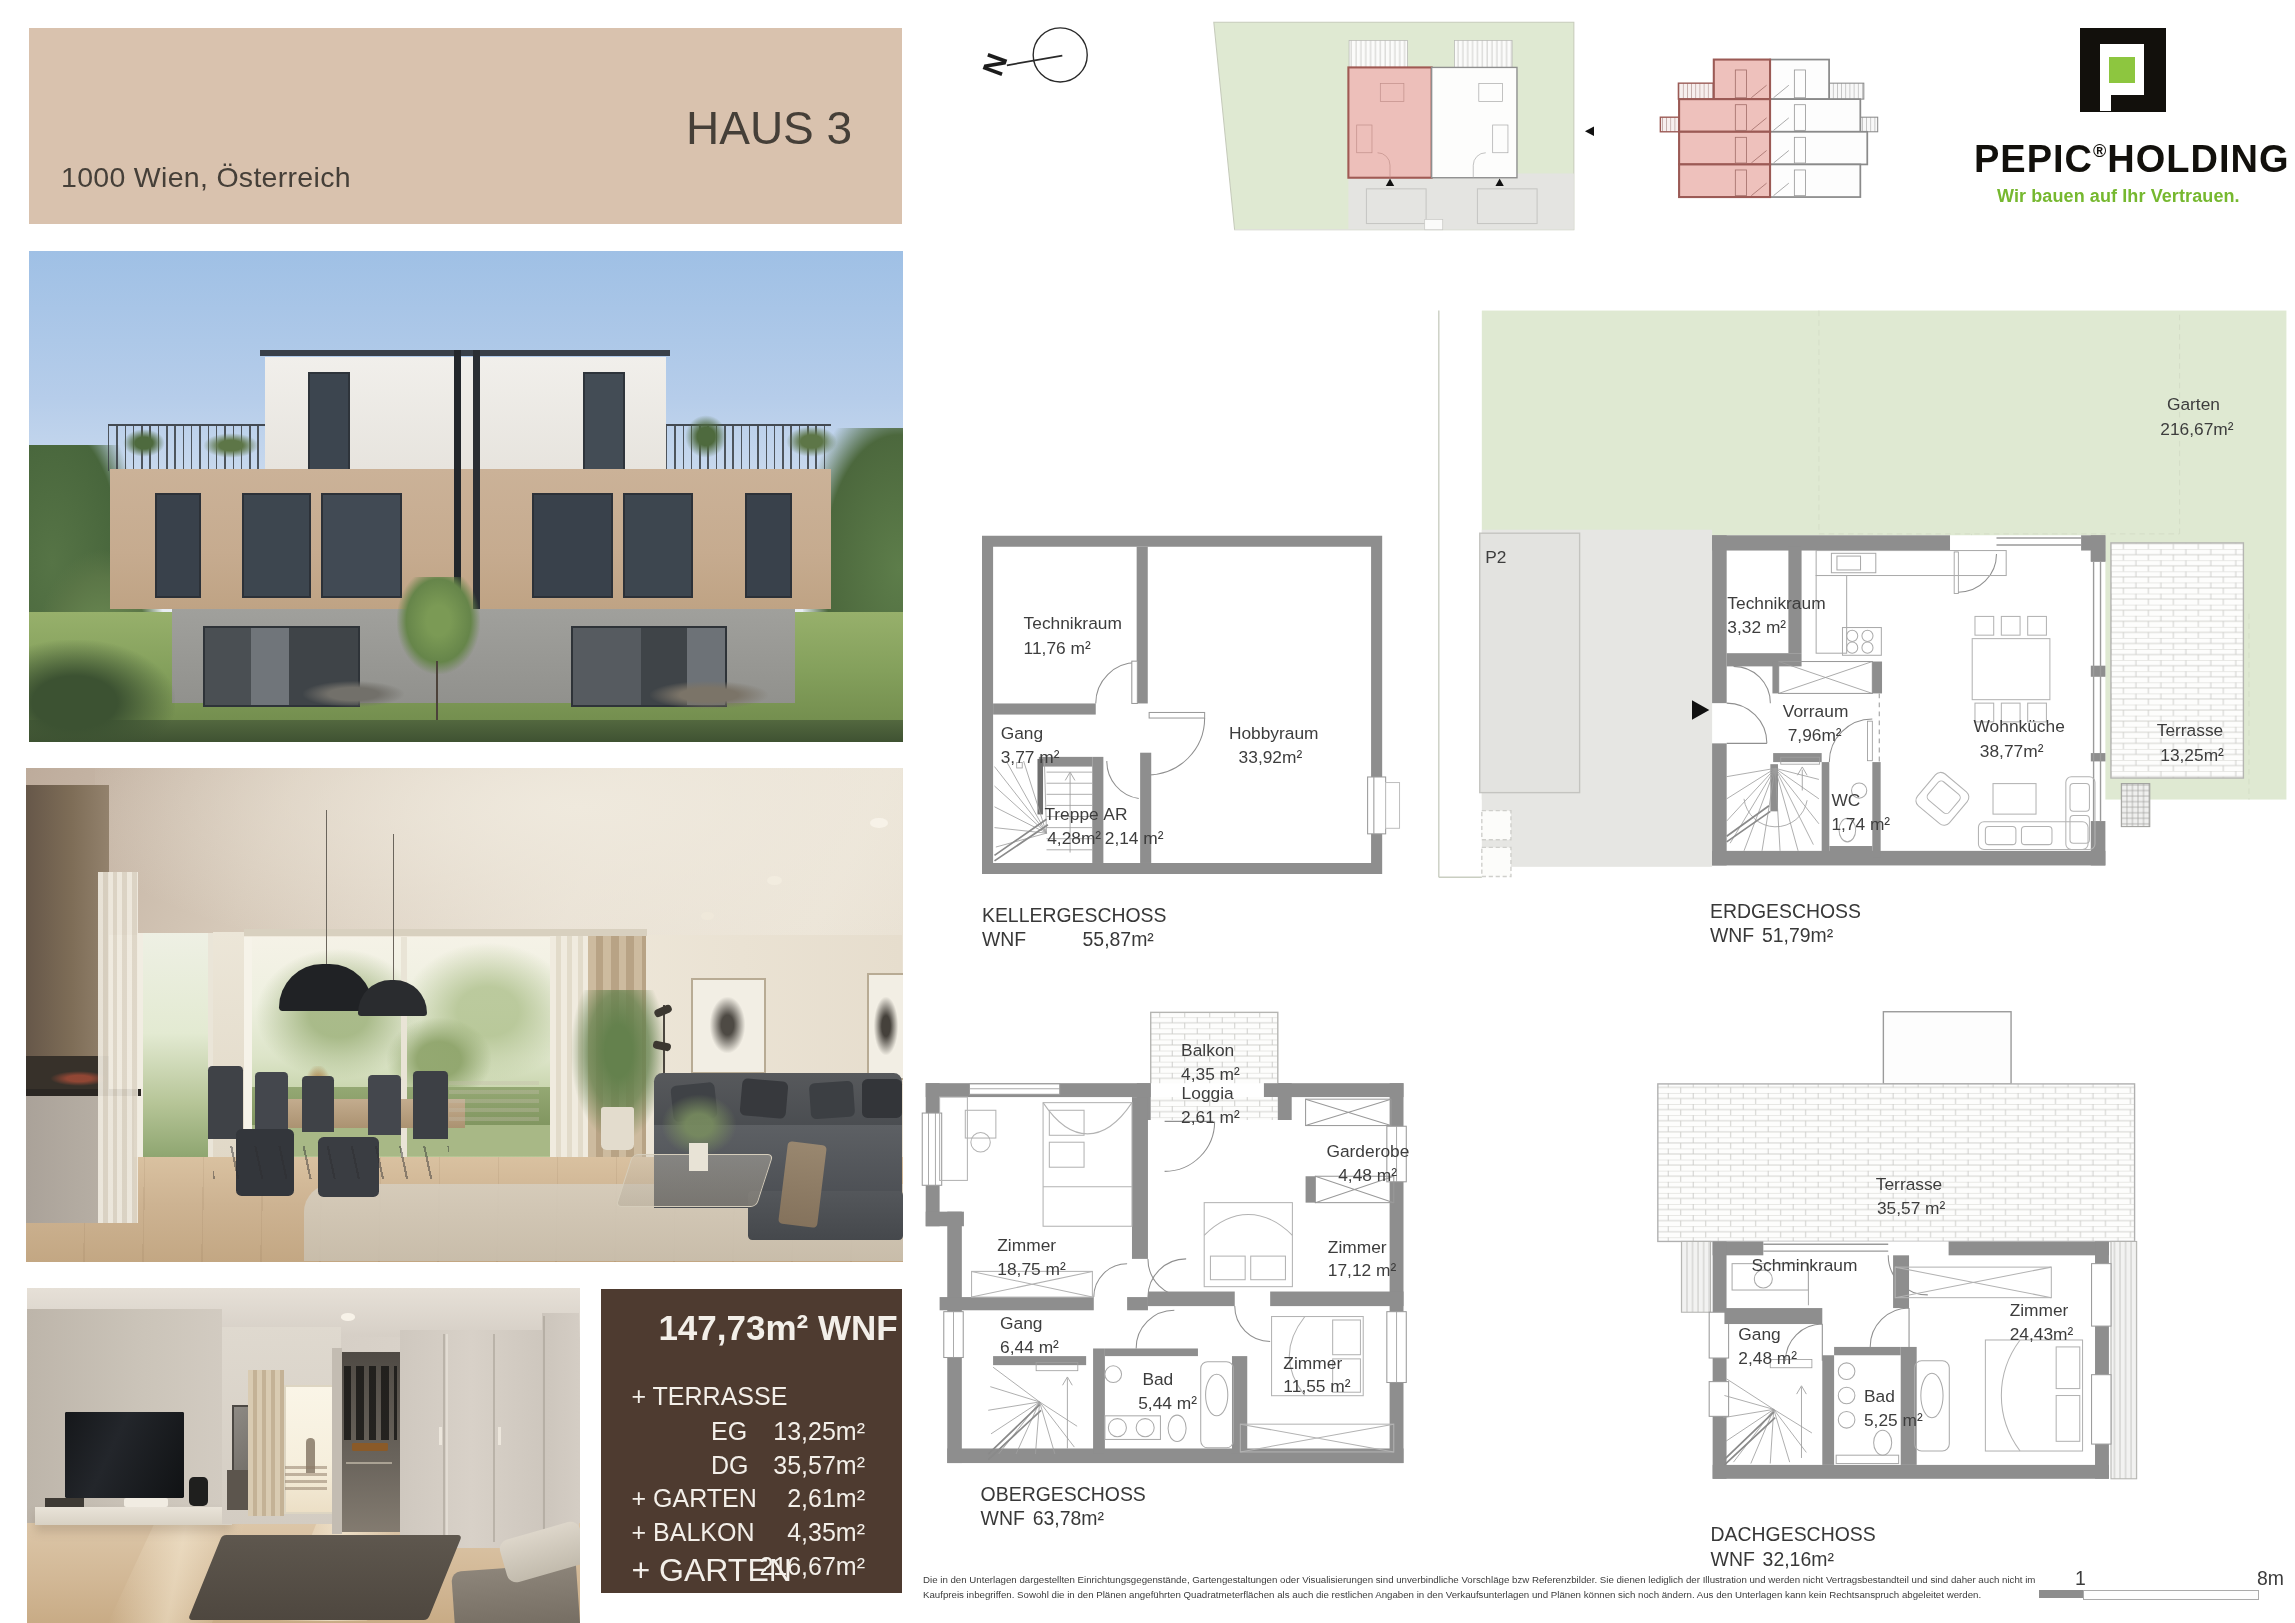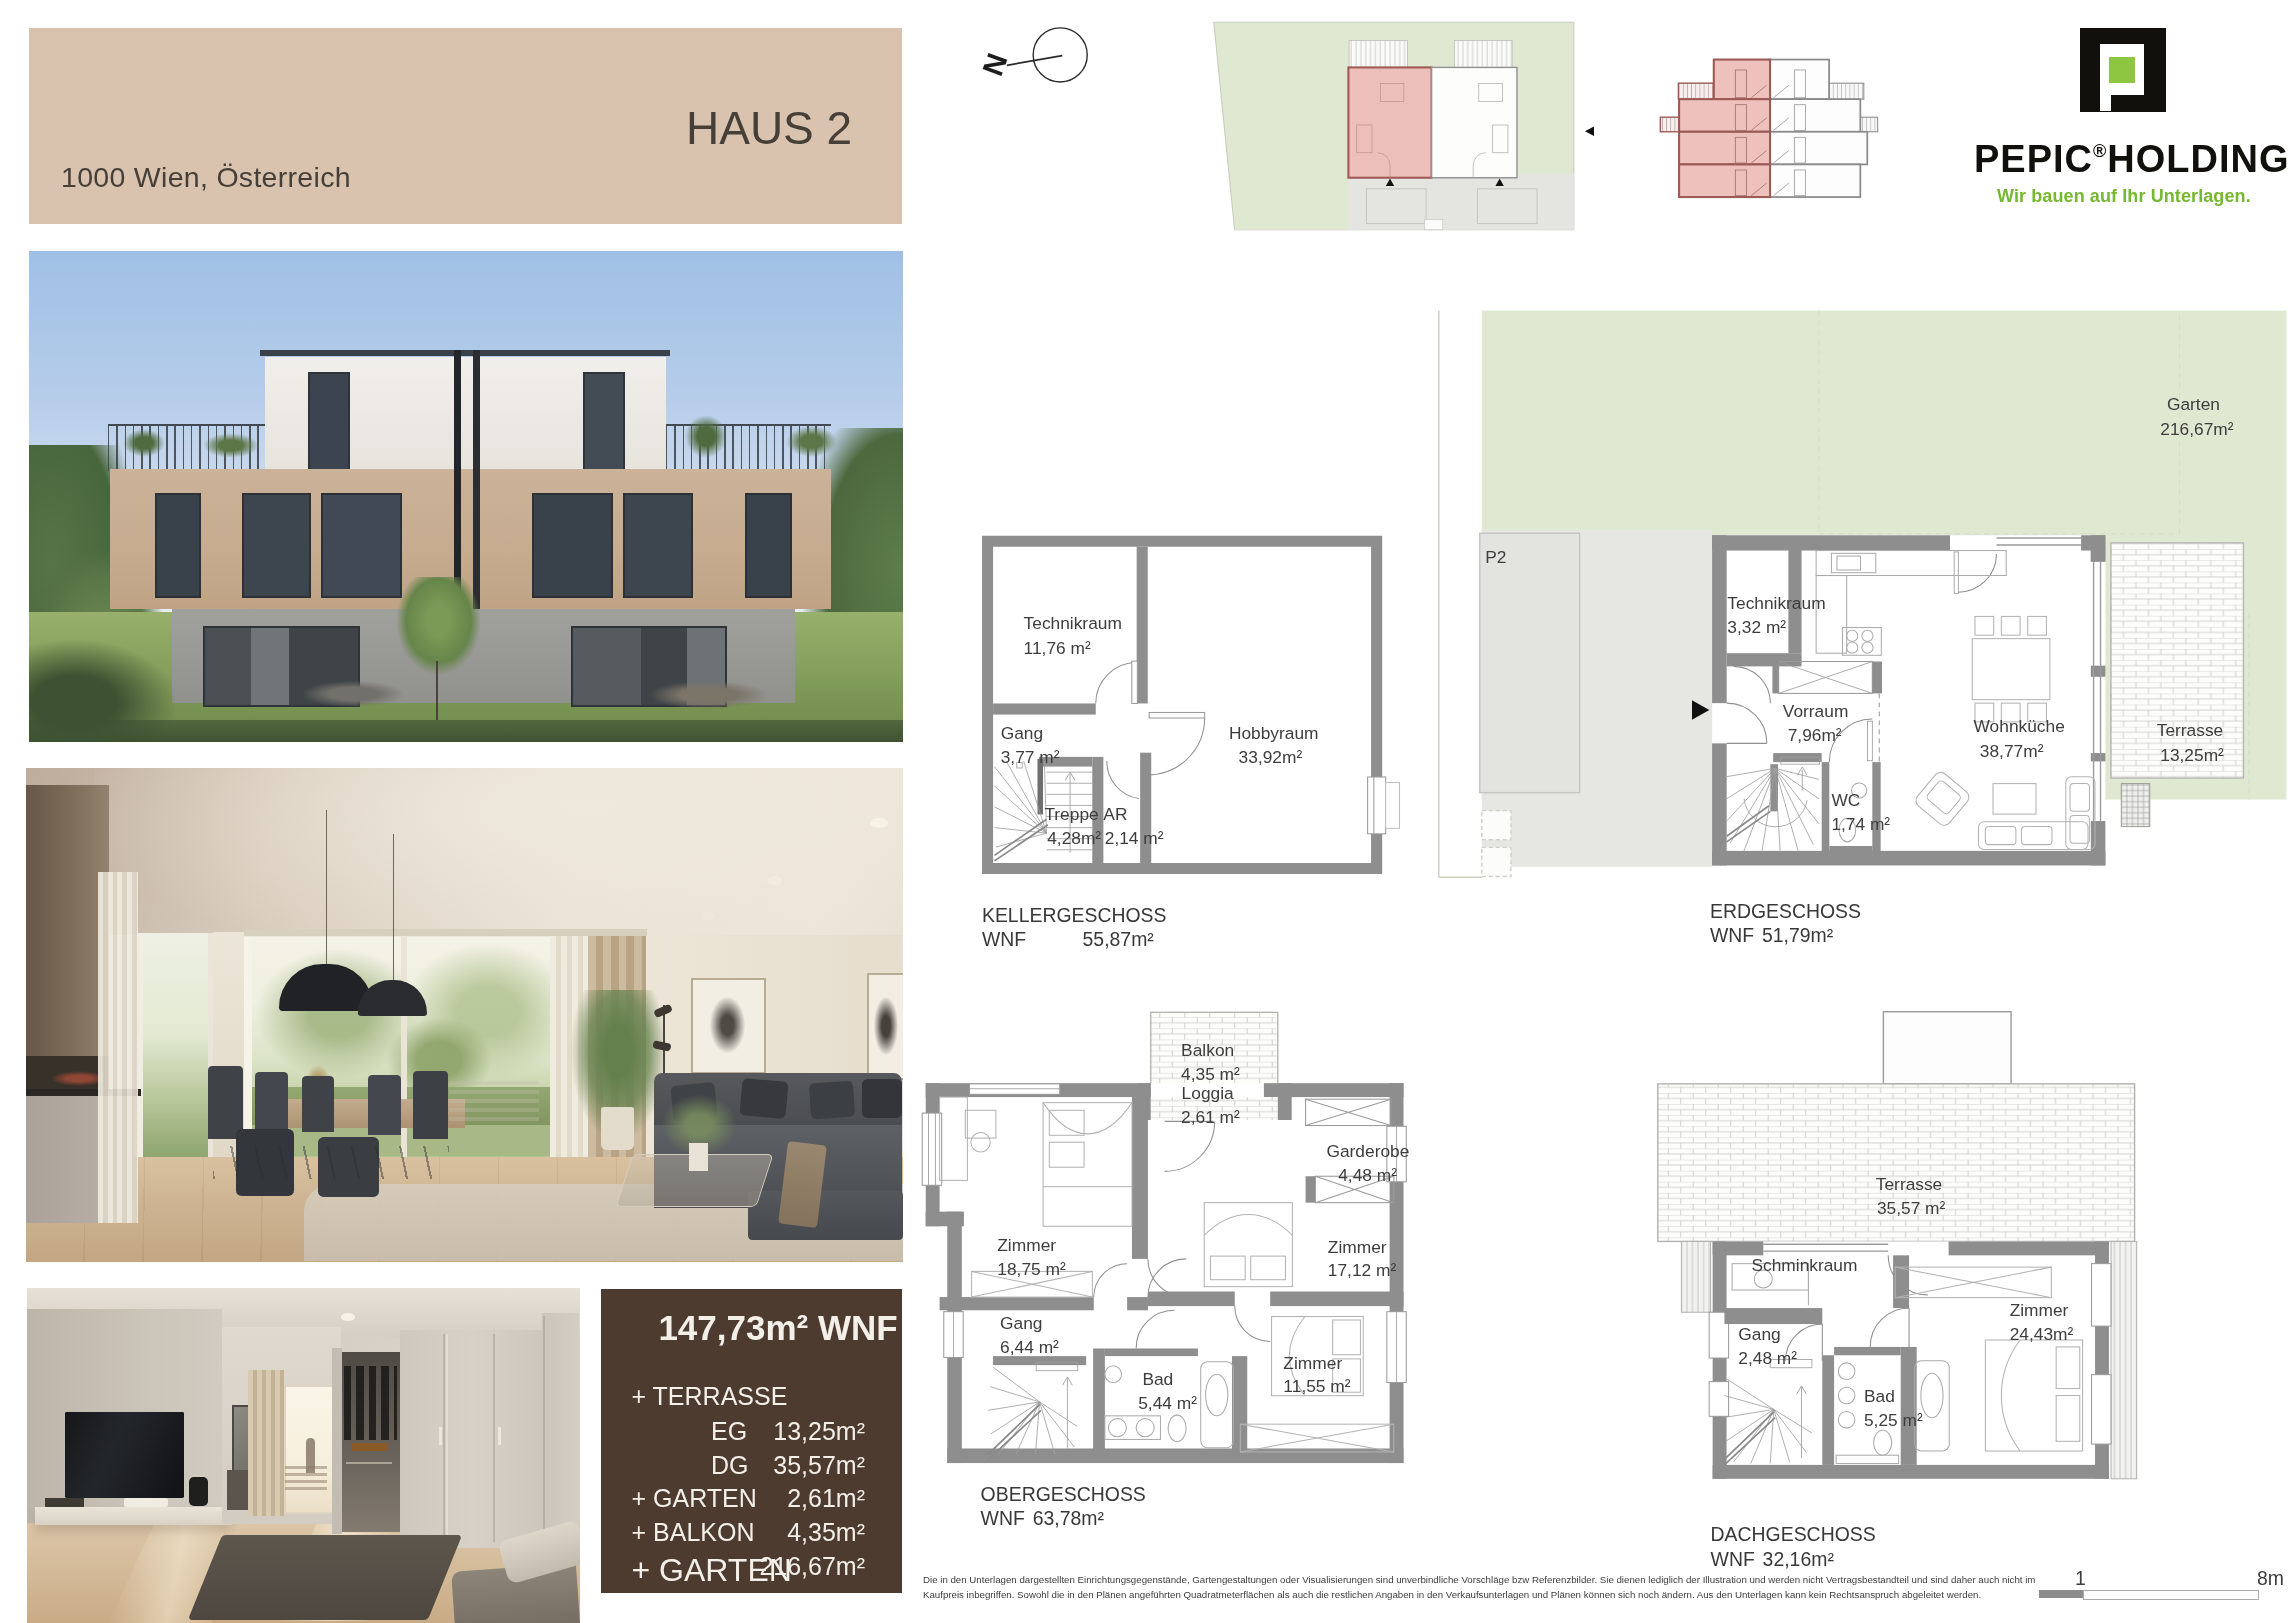--- a/index.html
+++ b/index.html
@@ -8,21 +8,21 @@
   .abs{position:absolute;}
   svg text{font-family:"Liberation Sans",sans-serif;}
 </style>
 </head>
 <body>
 <div id="page">
 
 <div class="abs" style="left:28.5px;top:28px;width:873px;height:196px;background:#d9c2ae;"></div>
 
 
-<div class="abs" style="left:686px;top:101px;color:#453f38;font-size:46px;font-weight:normal;letter-spacing:0px;white-space:nowrap;">HAUS 2</div>
+<div class="abs" style="left:686px;top:101px;color:#453f38;font-size:46px;font-weight:normal;letter-spacing:0px;white-space:nowrap;">HAUS 3</div>
 
 <div class="abs" style="left:61px;top:161px;color:#453f38;font-size:28.5px;letter-spacing:0.3px;white-space:nowrap;">1000 Wien, Österreich</div>
 
 <svg class="abs" style="left:965px;top:21px;" width="153" height="97" viewBox="0 0 220 140">
   <circle cx="137" cy="49" r="39" fill="none" stroke="#2a2a2a" stroke-width="2"></circle>
   <line x1="60" y1="64" x2="140" y2="50" stroke="#2a2a2a" stroke-width="2.5"></line>
   <text x="30" y="80" font-size="42" font-weight="600" fill="#1c1c1c" transform="rotate(-70 42 66)">N</text>
 </svg>
 
 <svg class="abs" style="left:1208px;top:14px;" width="389" height="222" viewBox="0 0 560 320">
@@ -122,21 +122,21 @@
 <div class="abs" style="left:2080px;top:28px;width:86px;height:84px;background:#12100c;"></div>
 
 <div class="abs" style="left:2100px;top:44px;width:44px;height:51px;background:#ffffff;"></div>
 
 <div class="abs" style="left:2100px;top:44px;width:11px;height:67px;background:#ffffff;"></div>
 
 <div class="abs" style="left:2109px;top:57px;width:26px;height:26px;background:#8dc63f;"></div>
 
 <div class="abs" style="left:1974px;top:138px;width:319px;color:#12100c;font-size:38px;font-weight:bold;letter-spacing:1px;white-space:nowrap;">PEPIC<span style="font-size:18px;vertical-align:15.3px;">®</span>HOLDING</div>
 
-<div class="abs" style="left:1997px;top:186px;color:#76b82f;font-size:18px;font-weight:bold;letter-spacing:0.1px;white-space:nowrap;">Wir bauen auf Ihr Unterlagen.</div>
+<div class="abs" style="left:1997px;top:186px;color:#76b82f;font-size:18px;font-weight:bold;letter-spacing:0.1px;white-space:nowrap;">Wir bauen auf Ihr Vertrauen.</div>
 
 <div class="abs" style="left:28.5px;top:251px;width:874px;height:491px;overflow:hidden;background:linear-gradient(180deg,#9fc0e5 0%,#b6cdea 30%,#d3e0f0 55%,#e8edf3 72%,#eef0f0 100%);">
 
   <div class="abs" style="left:-49px;top:194px;width:160px;height:292px;background:radial-gradient(ellipse at 45% 40%,#567446 0%,#48663c 55%,rgba(72,102,60,0) 72%);"></div>
   <div class="abs" style="left:7px;top:298px;width:132px;height:194px;background:radial-gradient(ellipse at 50% 50%,#6d8c54 0%,#5b7647 50%,rgba(91,118,71,0) 70%);"></div>
 
   <div class="abs" style="left:774px;top:177px;width:160px;height:312px;background:radial-gradient(ellipse at 60% 45%,#5d7d4a 0%,#4c683d 55%,rgba(76,104,61,0) 74%);"></div>
 
   <div class="abs" style="left:0px;top:361px;width:874px;height:130px;background:linear-gradient(180deg,#97b06b 0%,#84a05c 45%,#6d8749 100%);"></div>
 

